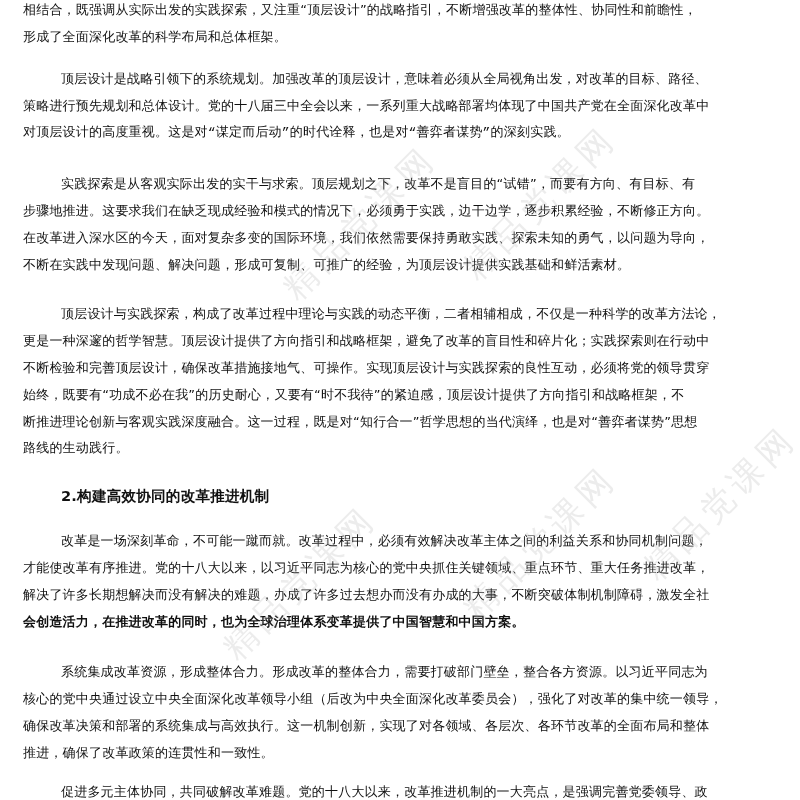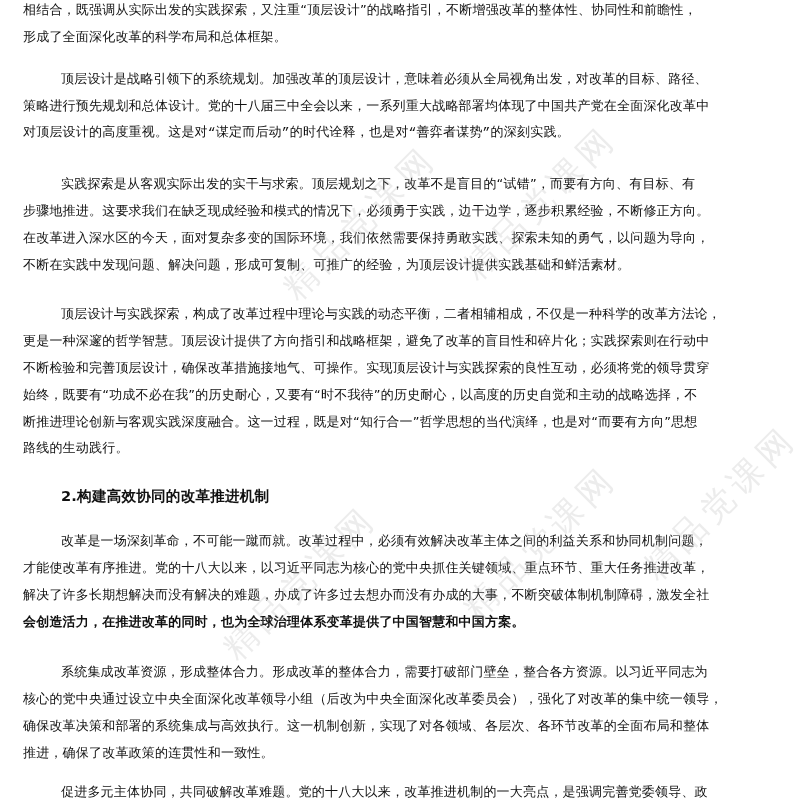--- a/index.html
+++ b/index.html
@@ -31,22 +31,22 @@
     <div class="line" style="top: 69px; left: 61px;">顶层设计是战略引领下的系统规划。加强改革的顶层设计，意味着必须从全局视角出发，对改革的目标、路径、</div>
     <div class="line" style="top: 96px;">策略进行预先规划和总体设计。党的十八届三中全会以来，一系列重大战略部署均体现了中国共产党在全面深化改革中</div>
     <div class="line" style="top: 123px; font-family: Liberation Mono, monospace;">对顶层设计的高度重视。这是对“谋定而后动”的时代诠释，也是对“善弈者谋势”的深刻实践。</div>
     <div class="line" style="top: 174px; left: 61px;">实践探索是从客观实际出发的实干与求索。顶层规划之下，改革不是盲目的“试错”，而要有方向、有目标、有</div>
     <div class="line" style="top: 201px;">步骤地推进。这要求我们在缺乏现成经验和模式的情况下，必须勇于实践，边干边学，逐步积累经验，不断修正方向。</div>
     <div class="line" style="top: 228px;">在改革进入深水区的今天，面对复杂多变的国际环境，我们依然需要保持勇敢实践、探索未知的勇气，以问题为导向，</div>
     <div class="line" style="top: 255px;">不断在实践中发现问题、解决问题，形成可复制、可推广的经验，为顶层设计提供实践基础和鲜活素材。</div>
     <div class="line" style="top: 304px; left: 61px;">顶层设计与实践探索，构成了改革过程中理论与实践的动态平衡，二者相辅相成，不仅是一种科学的改革方法论，</div>
     <div class="line" style="top: 331px;">更是一种深邃的哲学智慧。顶层设计提供了方向指引和战略框架，避免了改革的盲目性和碎片化；实践探索则在行动中</div>
     <div class="line" style="top: 358px;">不断检验和完善顶层设计，确保改革措施接地气、可操作。实现顶层设计与实践探索的良性互动，必须将党的领导贯穿</div>
-    <div class="line" style="top: 385px;">始终，既要有“功成不必在我”的历史耐心，又要有“时不我待”的历史耐心，以高度的历史自觉和主动的战略选择，不</div>
-    <div class="line" style="top: 412px;">断推进理论创新与客观实践深度融合。这一过程，既是对“知行合一”哲学思想的当代演绎，也是对“而要有方向”思想</div>
+    <div class="line" style="top: 385px;">始终，既要有“功成不必在我”的历史耐心，又要有“时不我待”的紧迫感，顶层设计提供了方向指引和战略框架，不</div>
+    <div class="line" style="top: 412px;">断推进理论创新与客观实践深度融合。这一过程，既是对“知行合一”哲学思想的当代演绎，也是对“善弈者谋势”思想</div>
     <div class="line" style="top: 439px; font-family: Liberation Mono, monospace;">路线的生动践行。</div>
     <div class="line heading" style="top: 486px; left: 61px;">2.构建高效协同的改革推进机制</div>
     <div class="line" style="top: 531px; left: 61px;">改革是一场深刻革命，不可能一蹴而就。改革过程中，必须有效解决改革主体之间的利益关系和协同机制问题，</div>
     <div class="line" style="top: 558px;">才能使改革有序推进。党的十八大以来，以习近平同志为核心的党中央抓住关键领域、重点环节、重大任务推进改革，</div>
     <div class="line" style="top: 585px;">解决了许多长期想解决而没有解决的难题，办成了许多过去想办而没有办成的大事，不断突破体制机制障碍，激发全社</div>
     <div class="line" style="top: 612px; font-weight: bold;">会创造活力，在推进改革的同时，也为全球治理体系变革提供了中国智慧和中国方案。</div>
     <div class="line" style="top: 662px; left: 61px;">系统集成改革资源，形成整体合力。形成改革的整体合力，需要打破部门壁垒，整合各方资源。以习近平同志为</div>
     <div class="line" style="top: 689px;">核心的党中央通过设立中央全面深化改革领导小组（后改为中央全面深化改革委员会），强化了对改革的集中统一领导，</div>
     <div class="line" style="top: 716px;">确保改革决策和部署的系统集成与高效执行。这一机制创新，实现了对各领域、各层次、各环节改革的全面布局和整体</div>
     <div class="line" style="top: 743px;">推进，确保了改革政策的连贯性和一致性。</div>

